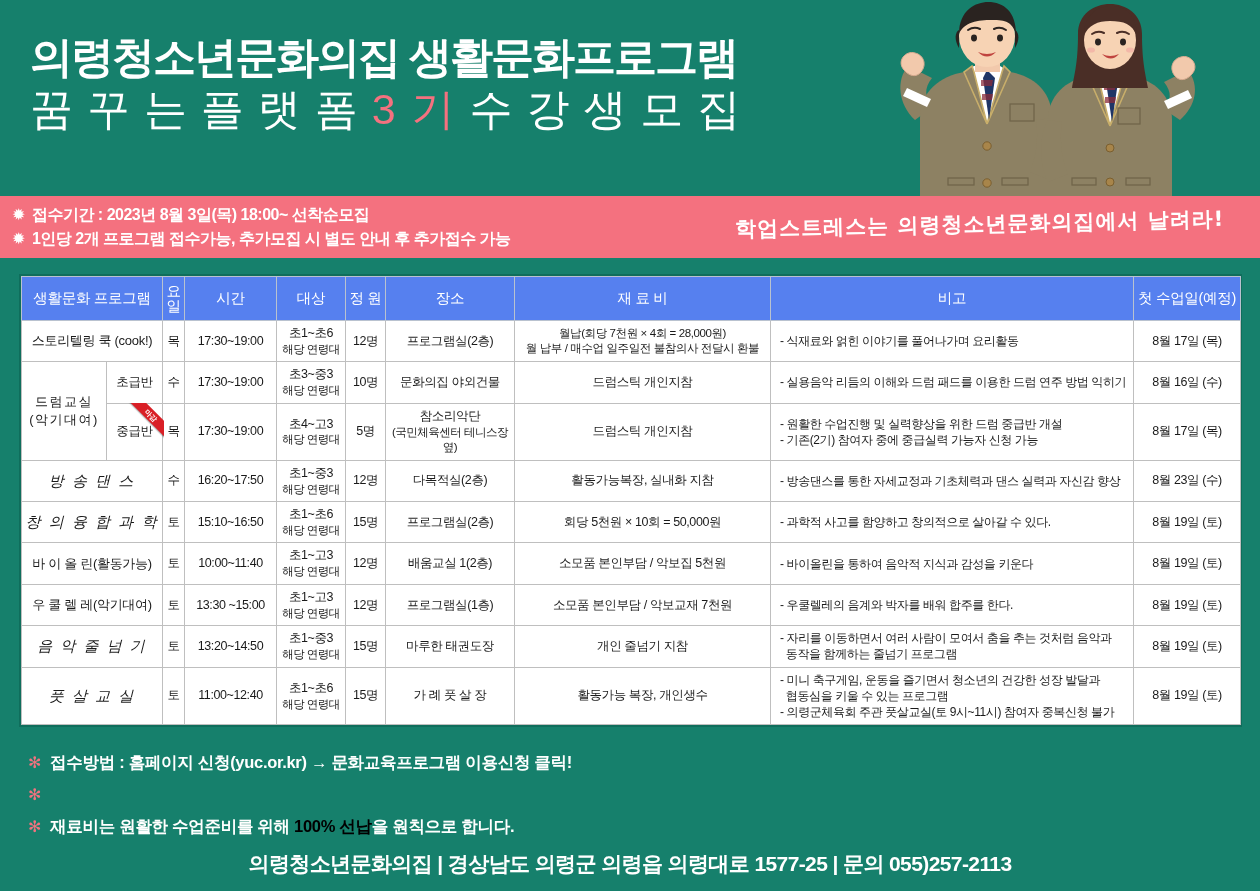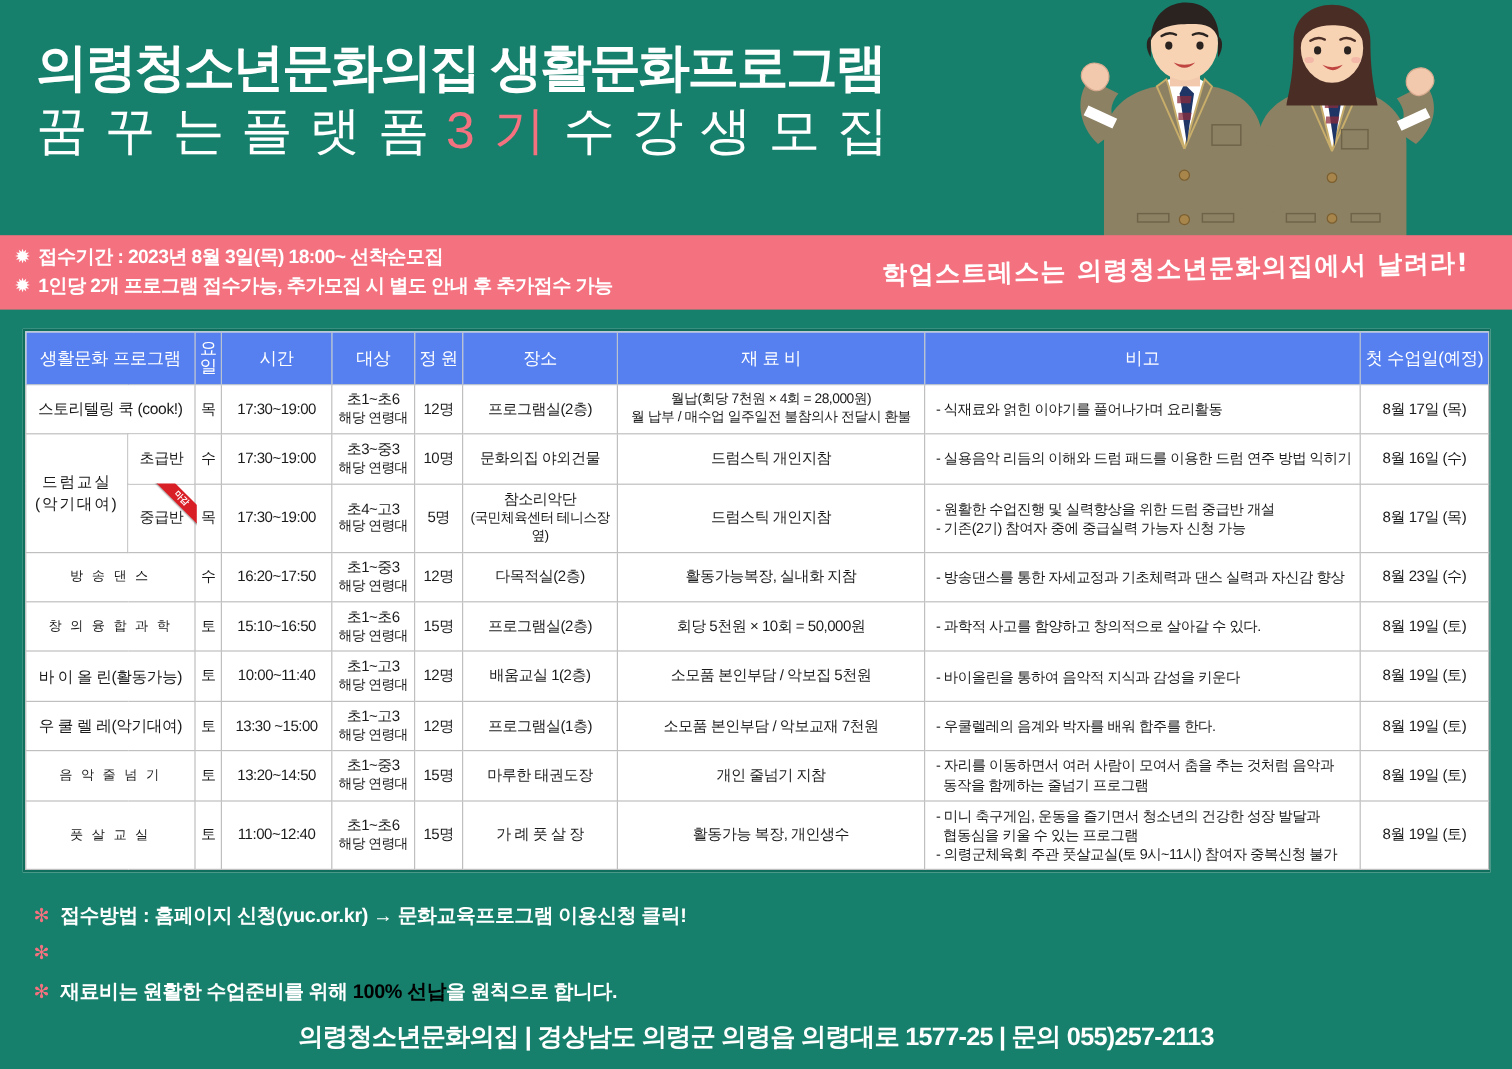--- a/index.html
+++ b/index.html
@@ -65,21 +65,21 @@
     height: 44px; border: 1px solid #b9c2cf; text-align: center;
     padding: 0 2px;
   }
   th.vtxt { font-size: 14.5px; line-height: 1.02; padding: 0; }
   td {
     border: 1px solid #bfbfbf; text-align: center; color: #1a1a1a;
     font-size: 12.5px; line-height: 1.35; letter-spacing: -0.4px;
     padding: 4px 3px; vertical-align: middle; background: #ffffff;
   }
   td.note { text-align: left; padding-left: 9px; font-size: 12px; }
-  td.prog { font-size: 11px; letter-spacing: 2px; }
+  td.prog { font-size: 15px; letter-spacing: 2px; font-style: italic; }
   td.prog-n { font-size: 13px; letter-spacing: -0.3px; }
   td.small { font-size: 11.5px; }
   .sub { font-size: 11.5px; display: block; letter-spacing: -0.5px; }
   .lvl { position: relative; font-size: 12.5px; width: 56px; }
 
   
   .ribbon {
     position: absolute; right: -2px; top: -1px;
     width: 42px; height: 42px; overflow: hidden; pointer-events: none;
   }

